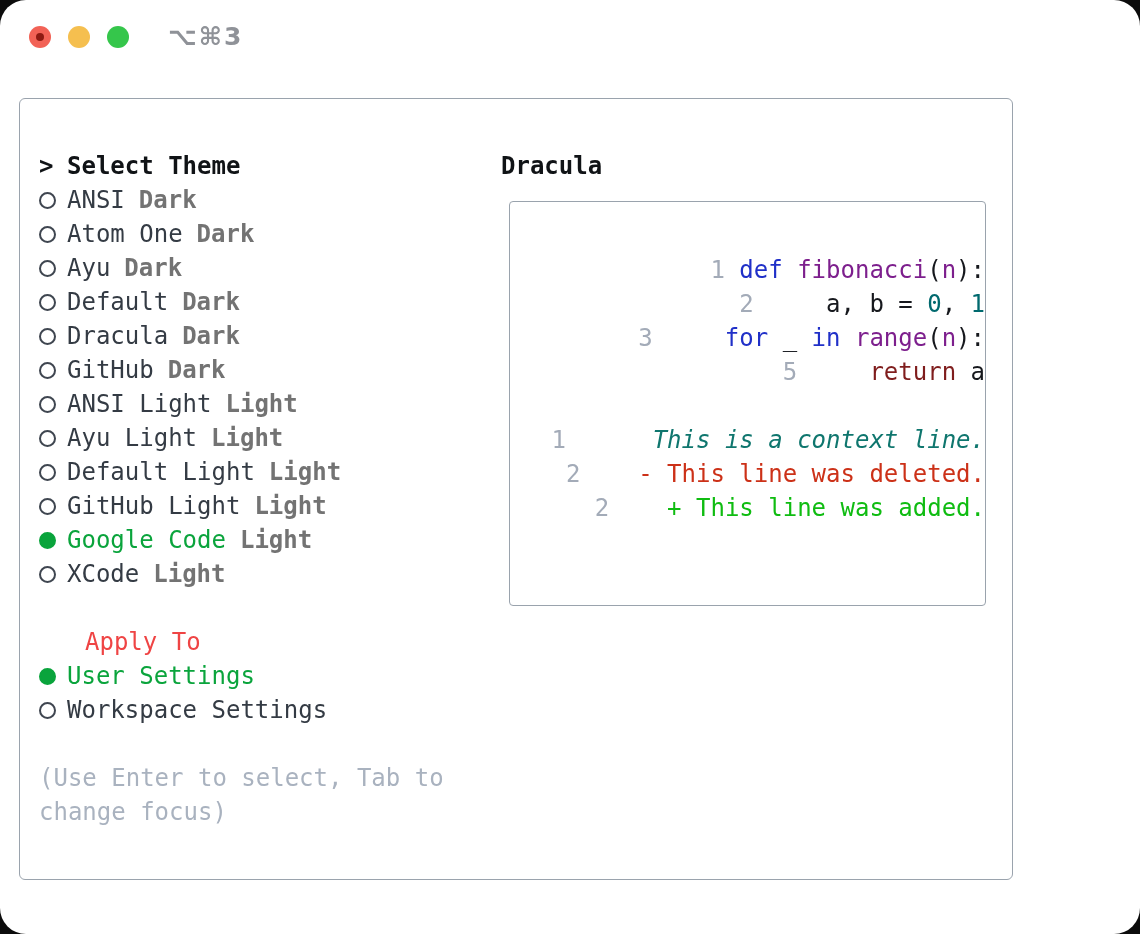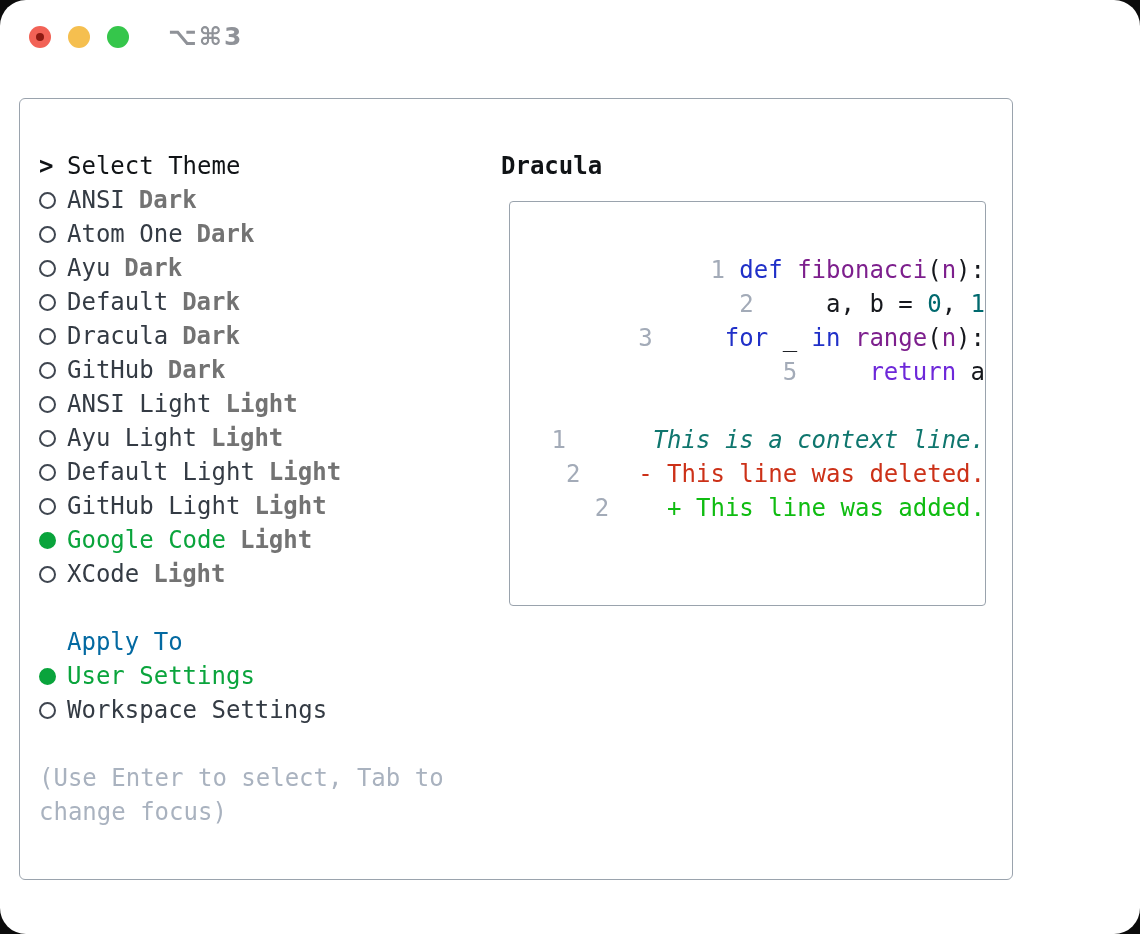--- a/index.html
+++ b/index.html
@@ -24,21 +24,21 @@
   }
   
   .panel{
     position:absolute;left:19px;top:98px;width:994px;height:782px;
     border:1.5px solid #9aa3ad;border-radius:6px;box-sizing:border-box;
     background:#ffffff;
   }
   .row{display:flex;align-items:center;height:34px;white-space:pre;font-size:24px;}
   .marker{width:28px;display:inline-flex;align-items:center;flex:none;}
   .arrow{color:#101316;font-weight:bold;font-size:24px;}
-  .hdr{color:#101316;font-weight:normal;}
+  .hdr{color:#101316;font-weight:bold;}
   .ring{width:13px;height:13px;border:2px solid #3f4650;border-radius:50%;display:inline-block;}
   .row.selected .ring{background:var(--green,#0aa43c);border-color:var(--green,#0aa43c);}
   .tname{color:#343b44;}
   .row.selected .tname{color:var(--green,#0aa43c);}
   .ttag{color:#737373;margin-left:14px;font-weight:bold;}
   .theme-list{position:absolute;left:19px;top:50px;}
   .apply-section{position:absolute;left:19px;top:526px;}
   .hint{
     position:absolute;left:19px;top:662px;color:#a9b2bf;
     font-size:24px;line-height:34px;white-space:pre;
@@ -136,42 +136,42 @@
       <div class="row theme-row">
         <span class="marker"><span class="ring"></span></span>
         <span class="tname">XCode</span>
         <span class="ttag">Light</span>
       </div>
     </div>
 
     <div class="apply-section">
       <div class="row">
         <span class="marker"></span>
-        <span class="tname" style="color:#0369a1;">Apply To</span>
+        <span class="tname" style="color:#ef4444;margin-left:18px;">Apply To</span>
       </div>
       <div class="row selected">
         <span class="marker"><span class="ring"></span></span>
         <span class="tname">User Settings</span>
       </div>
       <div class="row">
         <span class="marker"><span class="ring"></span></span>
         <span class="tname">Workspace Settings</span>
       </div>
     </div>
 
     <div class="hint"><span>(Use Enter to select, Tab to</span><br><span>change focus)</span></div>
 
     <div class="preview-label">Dracula</div>
 
     <div class="preview-box">
       <div class="code" id="code">
           <div class="cl"><span class="ln">1</span><span style="color: rgb(22, 24, 29);"> </span><span style="color: rgb(32, 48, 200);">def</span><span style="color: rgb(22, 24, 29);"> </span><span style="color: rgb(125, 31, 141);">fibonacci</span><span style="color: rgb(22, 24, 29);">(</span><span style="color: rgb(125, 31, 141);">n</span><span style="color: rgb(22, 24, 29);">):</span></div>
           <div class="cl"><span class="ln">2</span><span style="color: rgb(22, 24, 29);">     a, b = </span><span style="color: rgb(0, 105, 110);">0</span><span style="color: rgb(22, 24, 29);">, </span><span style="color: rgb(0, 105, 110);">1</span></div>
           <div class="cl"><span class="ln">3</span><span style="color: rgb(22, 24, 29);">     </span><span style="color: rgb(32, 48, 200);">for</span><span style="color: rgb(22, 24, 29);"> _ </span><span style="color: rgb(32, 48, 200);">in</span><span style="color: rgb(22, 24, 29);"> </span><span style="color: rgb(125, 31, 141);">range</span><span style="color: rgb(22, 24, 29);">(</span><span style="color: rgb(125, 31, 141);">n</span><span style="color: rgb(22, 24, 29);">):</span></div>
-          <div class="cl"><span class="ln">5</span><span style="color: rgb(22, 24, 29);">     </span><span style="color: #6d28d9;">return</span><span style="color: rgb(22, 24, 29);"> a</span></div>
+          <div class="cl"><span class="ln">5</span><span style="color: rgb(22, 24, 29);">     </span><span style="color: #7f1d1d;">return</span><span style="color: rgb(22, 24, 29);"> a</span></div>
           <div class="cl"><span class="ln"></span></div>
           <div class="cl"><span class="ln">1</span><span style="color: #0f766e; font-style: italic;">      This is a context line.</span></div>
           <div class="cl"><span class="ln">2</span><span style="color: rgb(204, 49, 24);">    - This line was deleted.</span></div>
           <div class="cl"><span class="ln">2</span><span style="color: rgb(15, 188, 17);">    + This line was added.</span></div>
         </div>
     </div>
 
   </div>
 </div>
 

